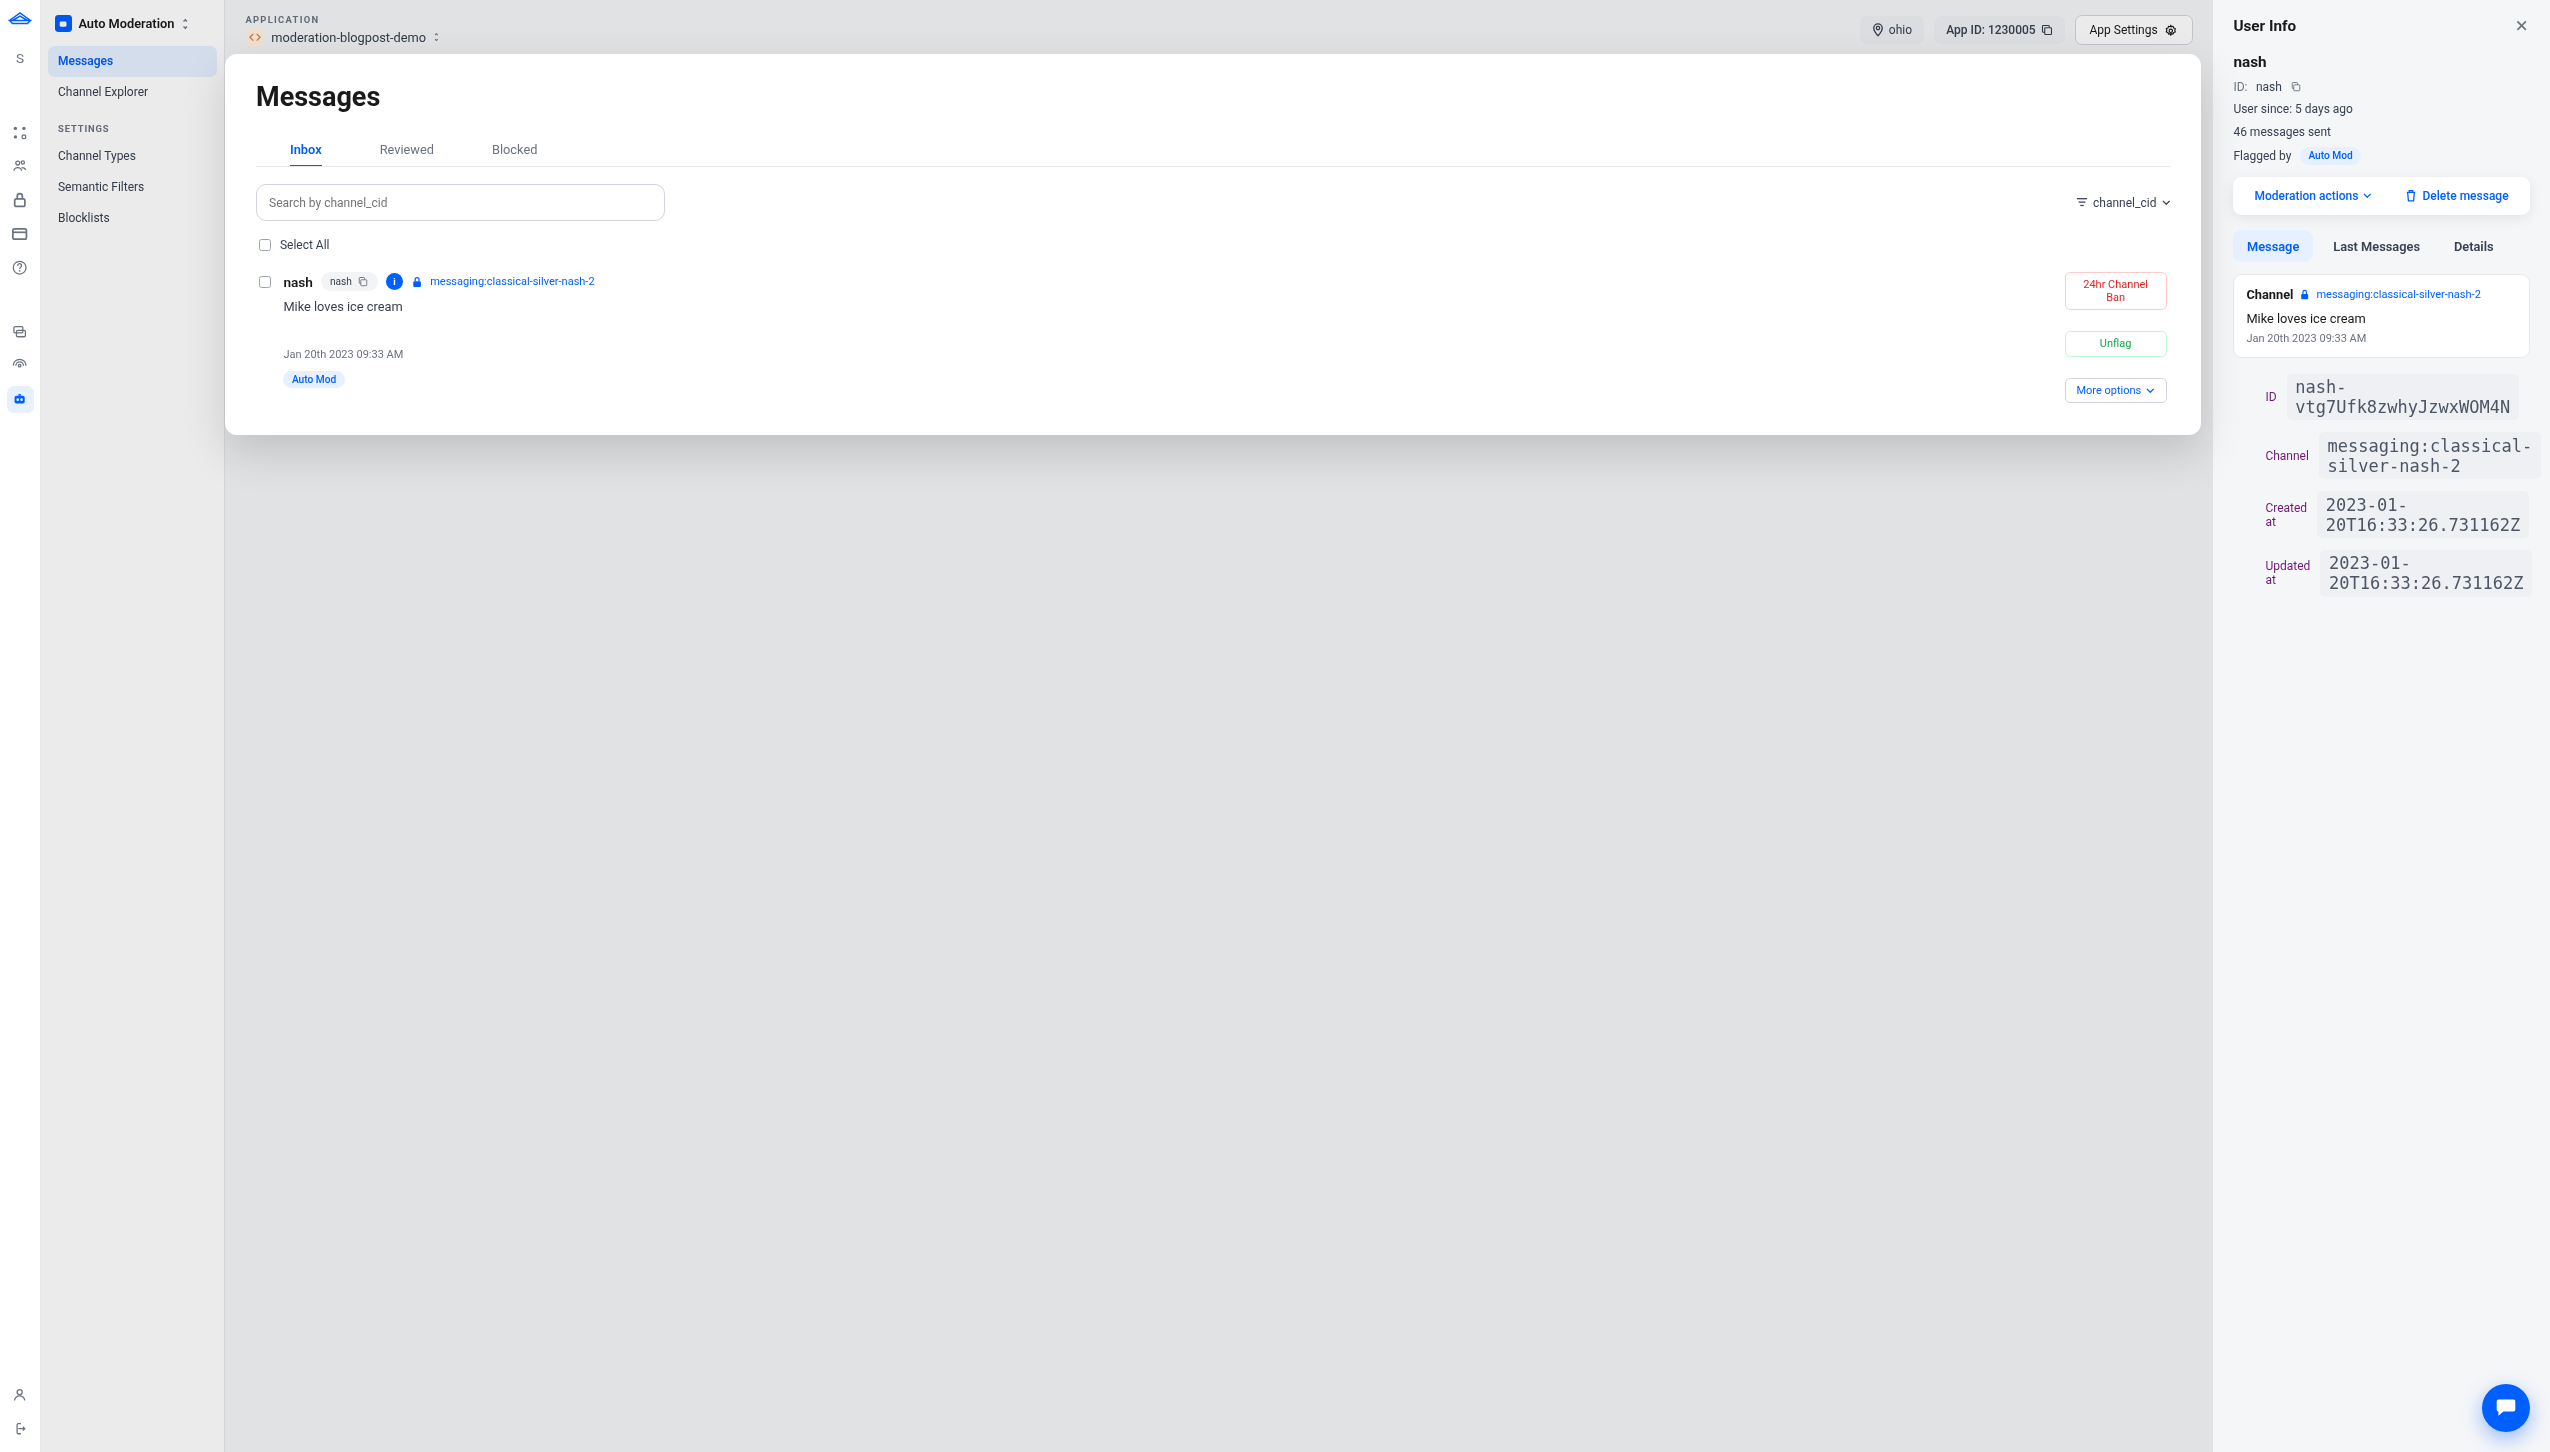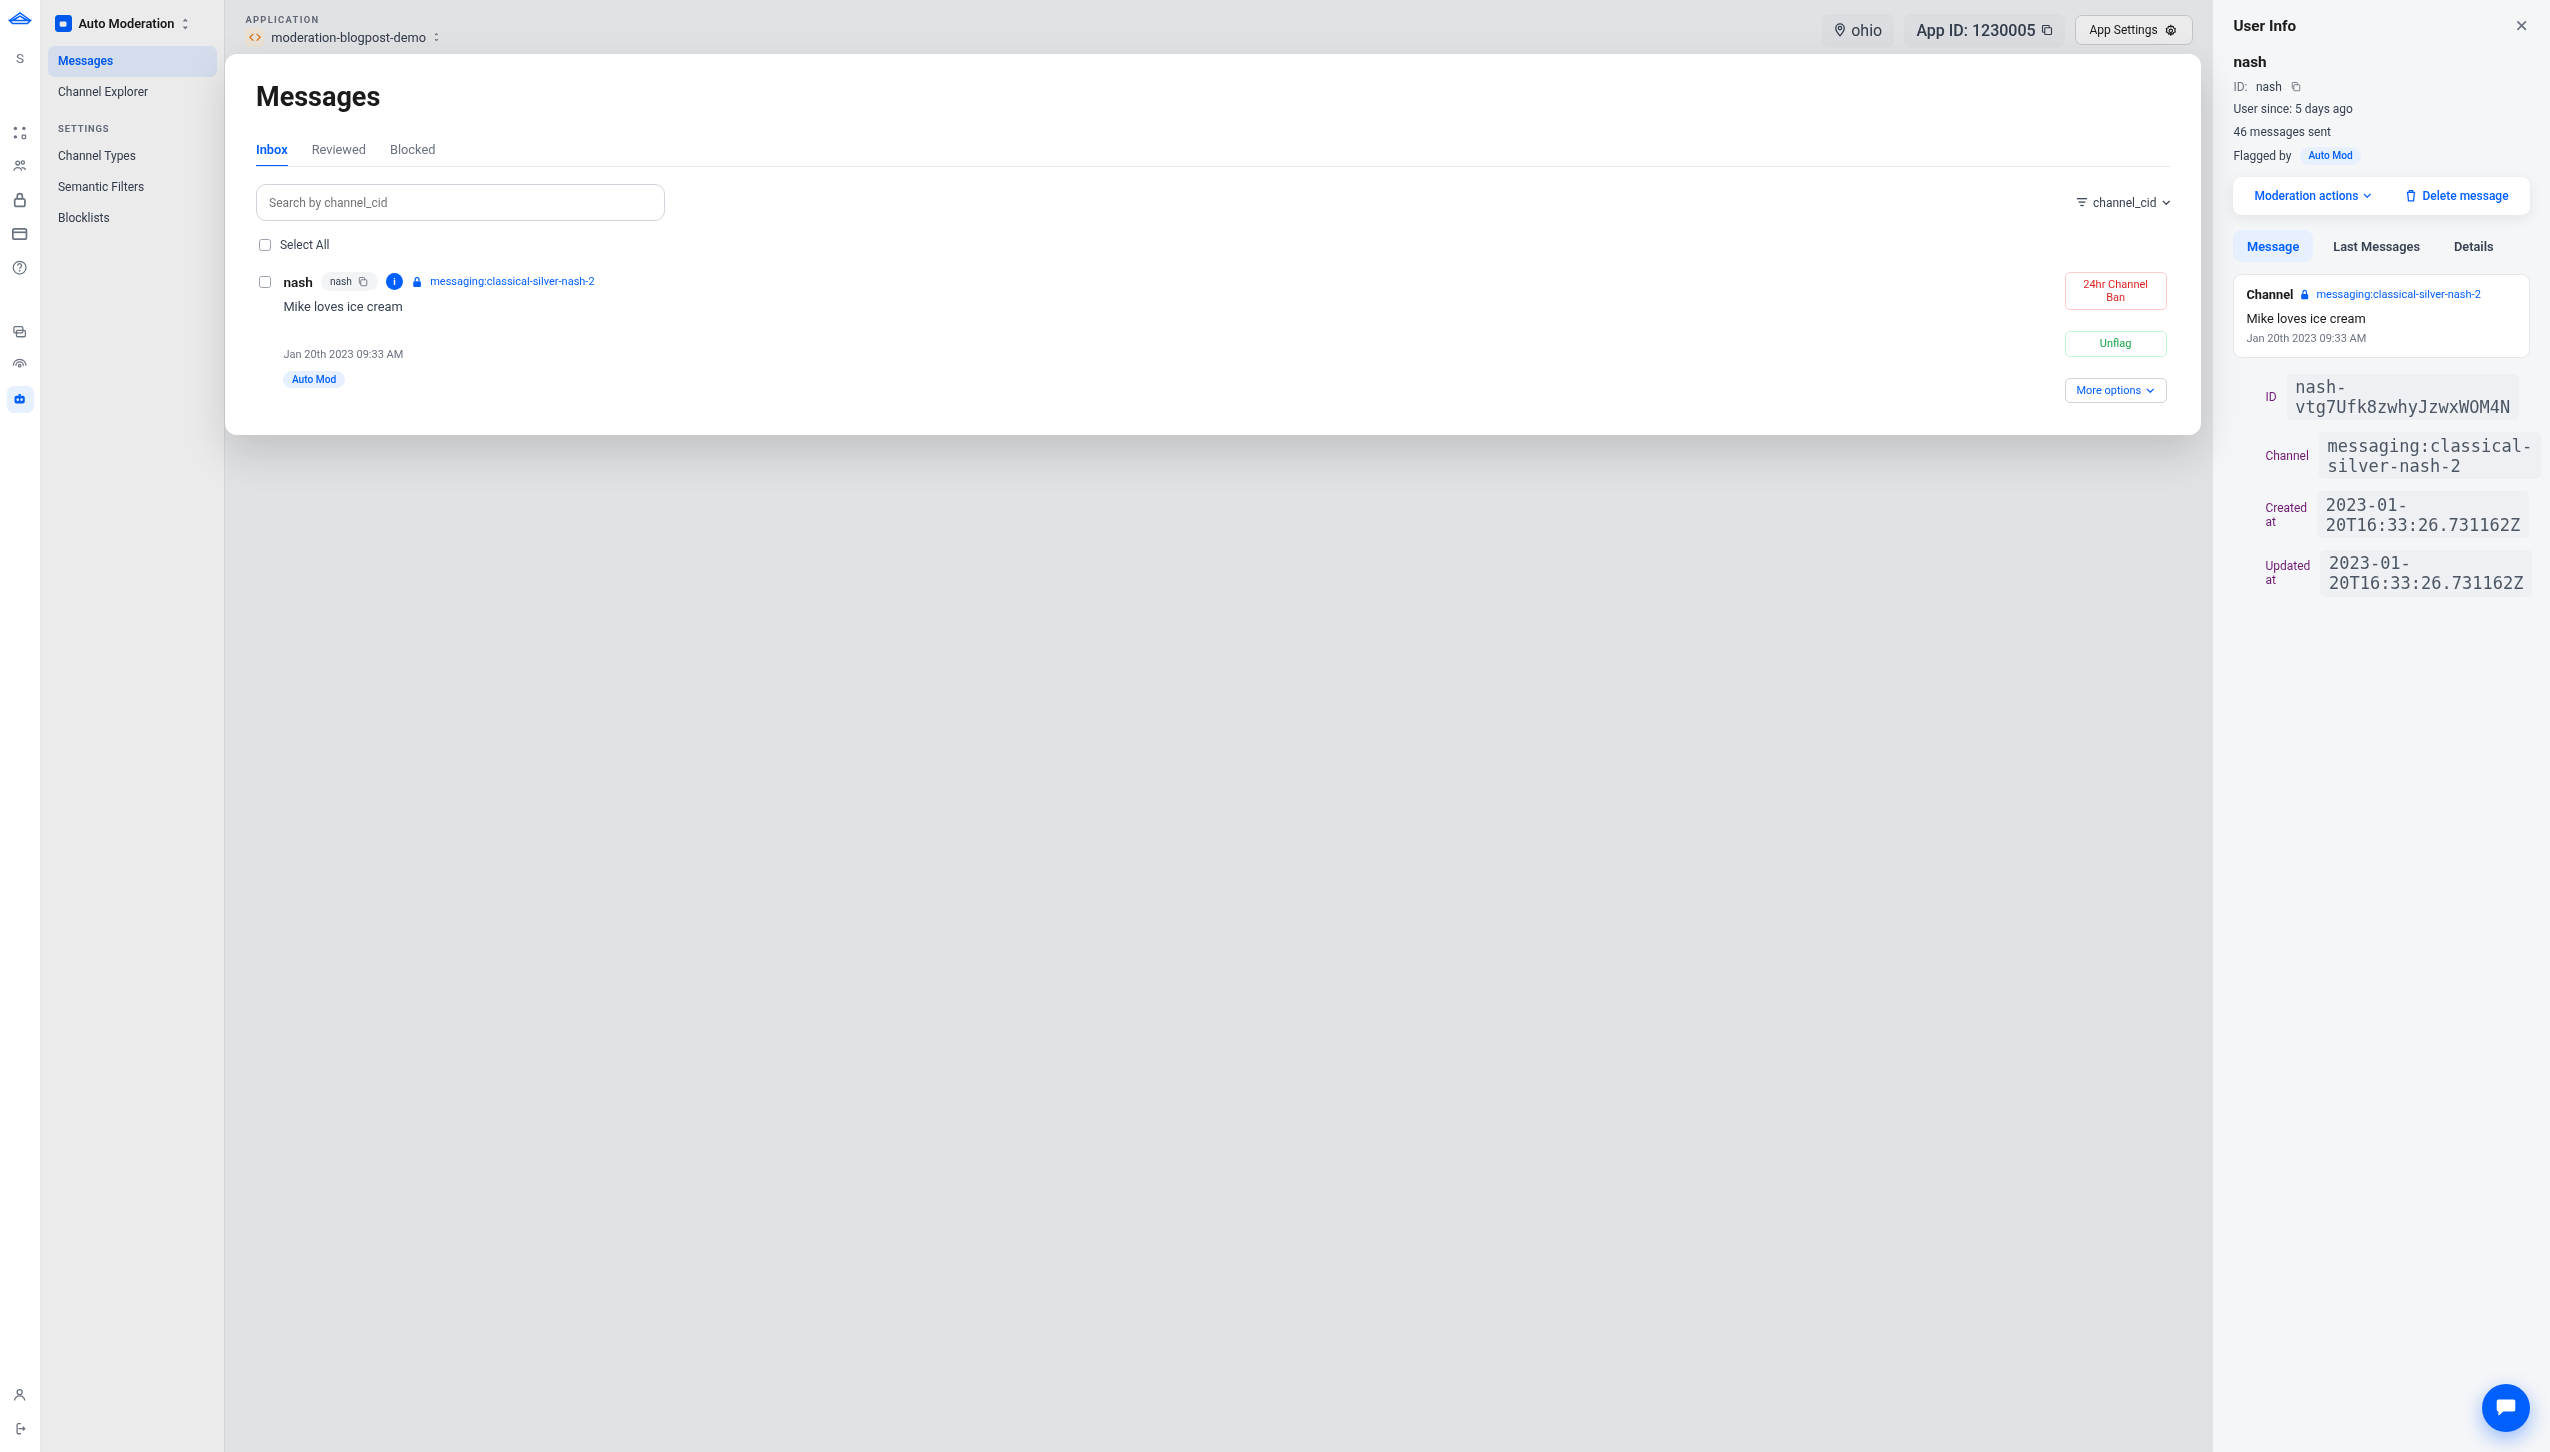--- a/index.html
+++ b/index.html
@@ -30,29 +30,29 @@
 .main { flex:1; display:flex; position:relative; }
 .content-col { flex:1; }
 
 
 .topbar { display:flex; align-items:center; padding:13.6px 20.4px 6.8px; gap:10.2px; position:relative; z-index:0;}
 .topbar-left { flex:1; }
 .app-label { font-size:9.4px; font-weight:700; letter-spacing:1.3px; color:#6b7280; }
 .app-name-row { display:flex; align-items:center; gap:6.8px; margin-top:3.4px; }
 .code-badge { width:19px;height:19px;border-radius:5.1px;background:#fff3e6;color:#e67e22;display:flex;align-items:center;justify-content:center;font-size:10.2px; }
 .app-name { font-size:12.8px; color:#374151; }
-.chip { display:flex;align-items:center;gap:5.1px;padding:6.8px 12px;border-radius:6.8px;background:#eef0f3;font-size:16px;color:#374151;cursor:pointer; }
+.chip { display:flex;align-items:center;gap:5.1px;padding:6.8px 12px;border-radius:6.8px;background:#eef0f3;font-size:12px;color:#374151;cursor:pointer; }
 .chip.appid { font-weight:500; }
 .btn-settings { display:flex;align-items:flex-end;gap:6.8px;padding:6.8px 13.6px;border:0.9px solid #d1d5db;border-radius:6.8px;background:#fff;font-size:12px;cursor:pointer; }
 
 
 .messages-card { position:absolute; left:0; top:54px; right:349px; background:#fff; border-radius:12px; box-shadow:0 17px 43px rgba(0,0,0,0.15); padding:27px 31px; z-index:5; }
 .messages-title { font-size:27px; font-weight:700; margin-bottom:20.4px; }
 .msg-tabs { display:flex; gap:24px; border-bottom:0.9px solid #e5e7eb; margin-bottom:17px; }
-.msg-tab { padding:8.5px 0; font-size:12.8px; color:#6b7280; cursor:pointer; border-bottom:1.7px solid transparent; }
+.msg-tab { padding:8.5px 0; font-size:12.8px; color:#6b7280; cursor:pointer; border-bottom:1.7px solid transparent;margin-left:34px; }
 .msg-tab.active { color:#005fff; font-weight:600; border-bottom-color:#005fff; }
 .search-row { display:flex; gap:13.6px; align-items:center; margin-bottom:17px; }
 .search-input { flex:1; max-width:409px; padding:10.2px 12px; border:0.9px solid #d1d5db; border-radius:10px; font-size:12px; }
 .filter-drop { display:flex;align-items:center;gap:5.1px;font-size:12px;color:#374151;cursor:pointer;margin-left:auto; }
 .select-all-row { display:flex; align-items:center; gap:8.5px; font-size:12px; color:#374151; margin-bottom:15.3px; padding-left:3.4px;}
 .checkbox { width:12px;height:12px;border:1.3px solid #9ca3af;border-radius:2.6px;cursor:pointer; }
 
 .msg-item { display:flex; gap:12px; padding:5.1px 3.4px; }
 .msg-body-col { flex:1; }
 .msg-head { display:flex; align-items:center; gap:8.5px; margin-bottom:8.5px; }

